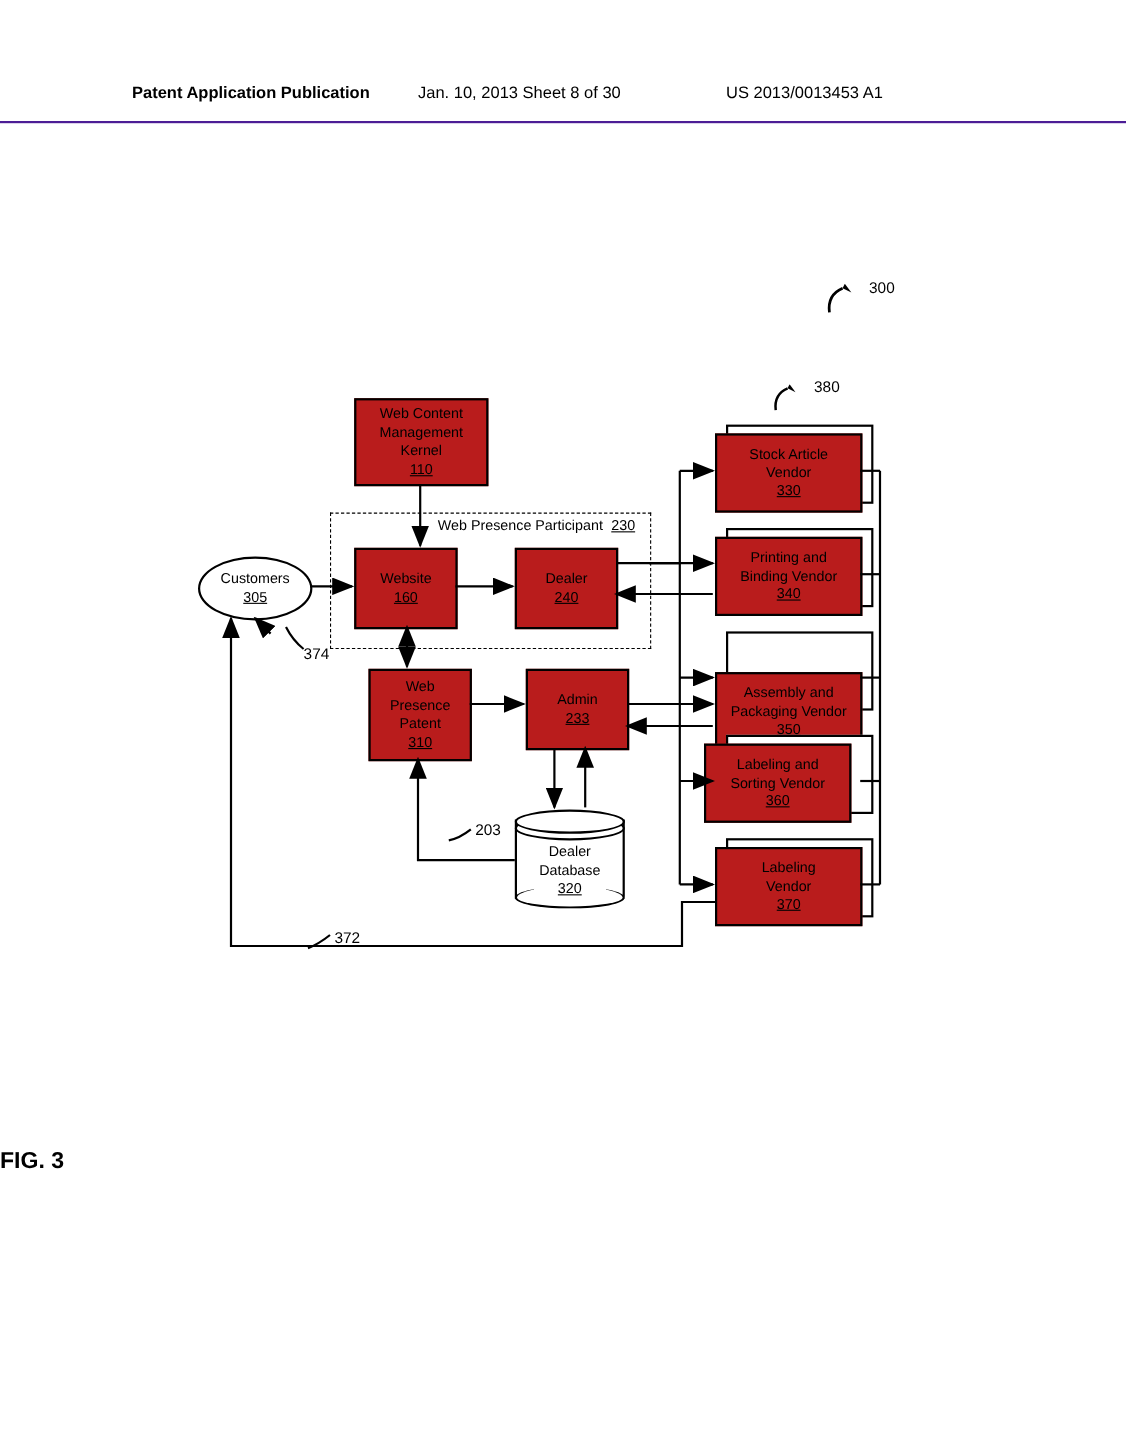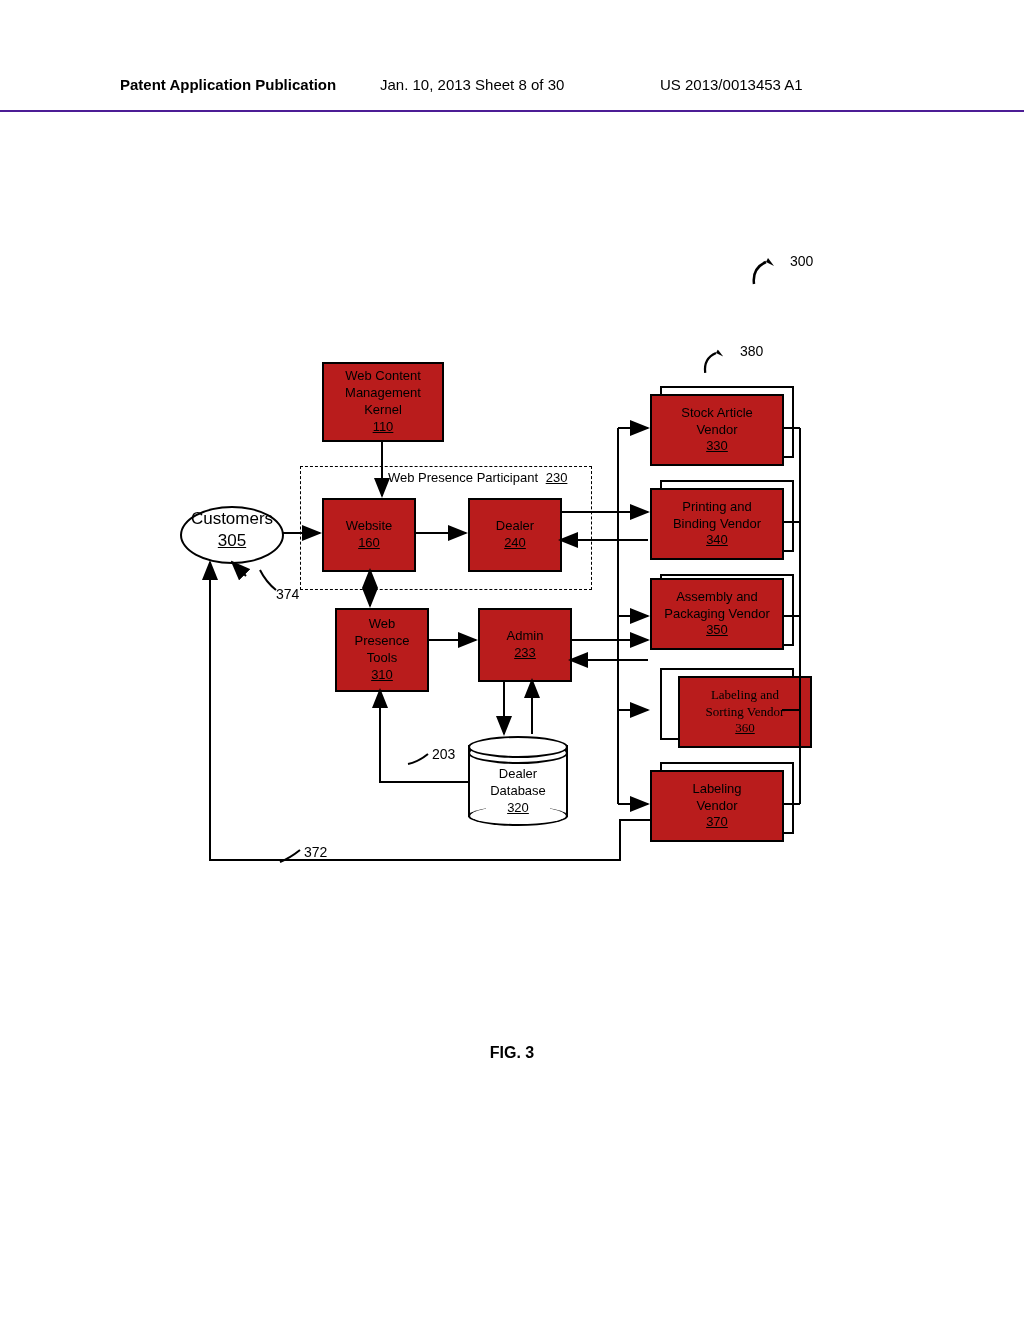--- a/index.html
+++ b/index.html
@@ -36,23 +36,23 @@
     position: absolute;
     left: 660px;
     top: -4px;
     font-size: 15px;
   }
   .figure-label {
     position: absolute;
     left: 0;
     right: 0;
     top: 1044px;
-    text-align: center;
+    text-align: left;
     font-weight: bold;
-    font-size: 16px;
+    font-size: 21px;
   }
   .box {
     position: absolute;
     border: 2px solid black;
     background: #b91c1c;
     text-align: center;
     font-size: 13px;
     display: flex;
     flex-direction: column;
     justify-content: center;
@@ -63,30 +63,32 @@
     text-decoration: underline;
   }
   .dashed-box {
     position: absolute;
     border: 1.5px dashed black;
   }
   .dashed-label {
     position: absolute;
     font-size: 13px;
     background: none;
+    margin-left: 10px;
   }
   .ellipse {
     position: absolute;
     border: 2px solid black;
     border-radius: 50%;
     text-align: center;
     display: flex;
     flex-direction: column;
+    justify-content: center;
     align-items: center;
-    font-size: 17px;
+    font-size: 13px;
     line-height: 1.3;
   }
   .cylinder {
     position: absolute;
     text-align: center;
     font-size: 13px;
   }
   .cyl-top {
     position: absolute;
     top: 0;
@@ -211,21 +213,21 @@
 </div>
 
 <div class="box" style="left:468px; top:498px; width:90px; height:70px;">
   <span>Dealer</span>
   <span class="num-underline">240</span>
 </div>
 
 <div class="box" style="left:335px; top:608px; width:90px; height:80px;">
   <span>Web</span>
   <span>Presence</span>
-  <span>Tools</span>
+  <span>Patent</span>
   <span class="num-underline">310</span>
 </div>
 
 <div class="box" style="left:478px; top:608px; width:90px; height:70px;">
   <span>Admin</span>
   <span class="num-underline">233</span>
 </div>
 
 <div class="cylinder" style="left:468px; top:736px; width:100px; height:90px;">
   <div class="cyl-body"></div>
@@ -252,28 +254,28 @@
 </div>
 
 <div class="vendor-shadow" style="left:660px; top:480px; width:130px; height:68px;"></div>
 <div class="box" style="left:650px; top:488px; width:130px; height:68px;">
   <span>Printing and</span>
   <span>Binding Vendor</span>
   <span class="num-underline">340</span>
 </div>
 
 <div class="vendor-shadow" style="left:660px; top:574px; width:130px; height:68px;"></div>
-<div class="box" style="left:650px; top:578px; width:130px; height:68px;text-align:center;">
+<div class="box" style="left:650px; top:611px; width:130px; height:68px;text-align:center;">
   <span>Assembly and</span>
   <span>Packaging Vendor</span>
   <span class="num-underline">350</span>
 </div>
 
 <div class="vendor-shadow" style="left:660px; top:668px; width:130px; height:68px;"></div>
-<div class="box" style="left:678px; top:676px; width:130px; height:68px;font-family:Liberation Serif, serif;">
+<div class="box" style="left:640px; top:676px; width:130px; height:68px;">
   <span>Labeling and</span>
   <span>Sorting Vendor</span>
   <span class="num-underline">360</span>
 </div>
 
 <div class="vendor-shadow" style="left:660px; top:762px; width:130px; height:68px;"></div>
 <div class="box" style="left:650px; top:770px; width:130px; height:68px;">
   <span>Labeling</span>
   <span>Vendor</span>
   <span class="num-underline">370</span>

